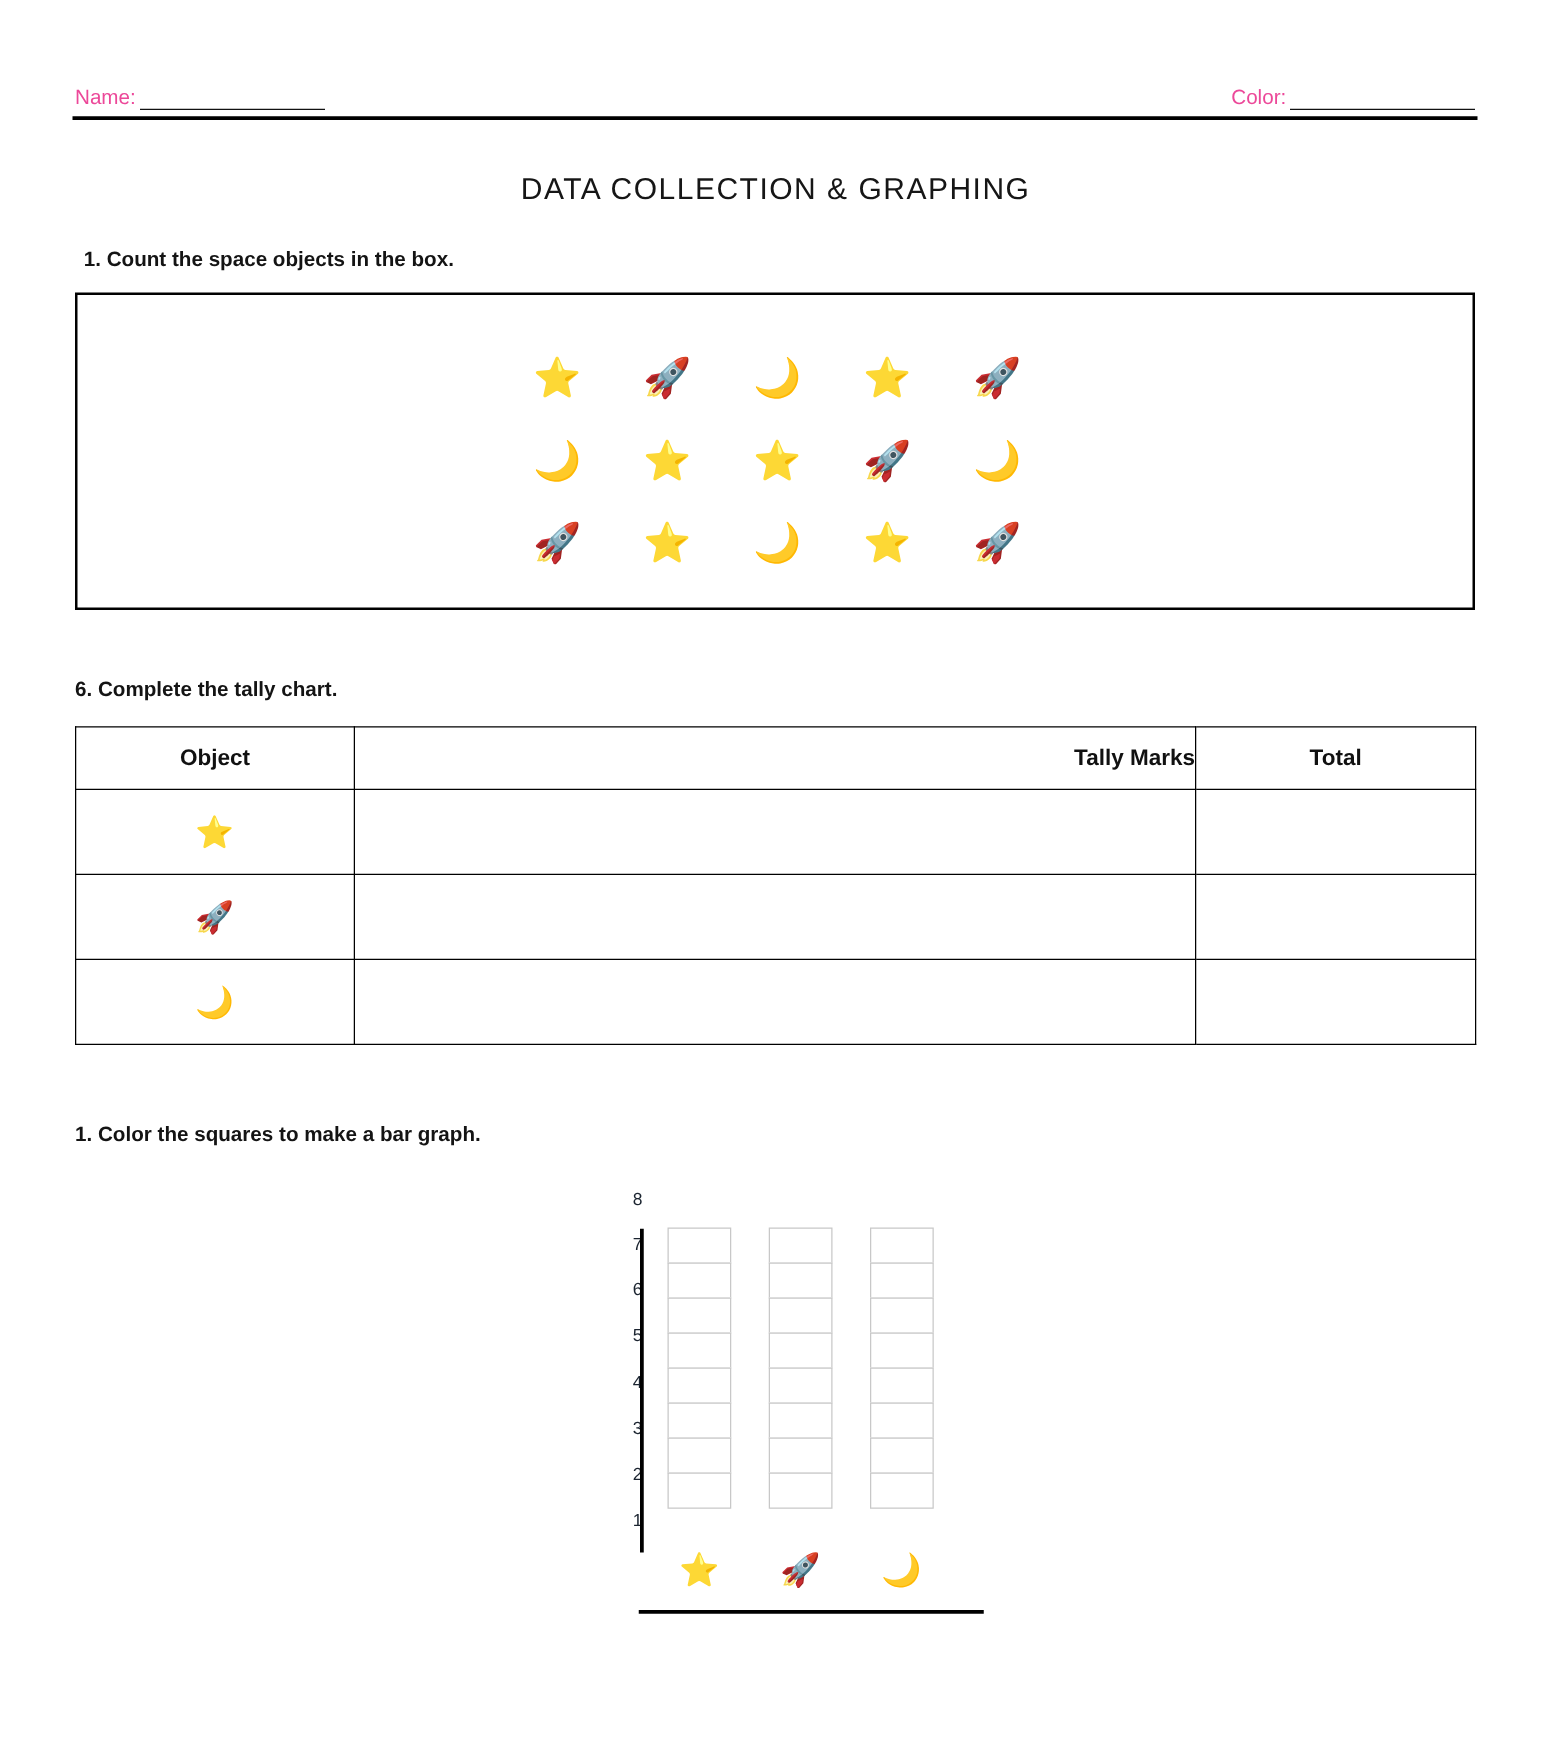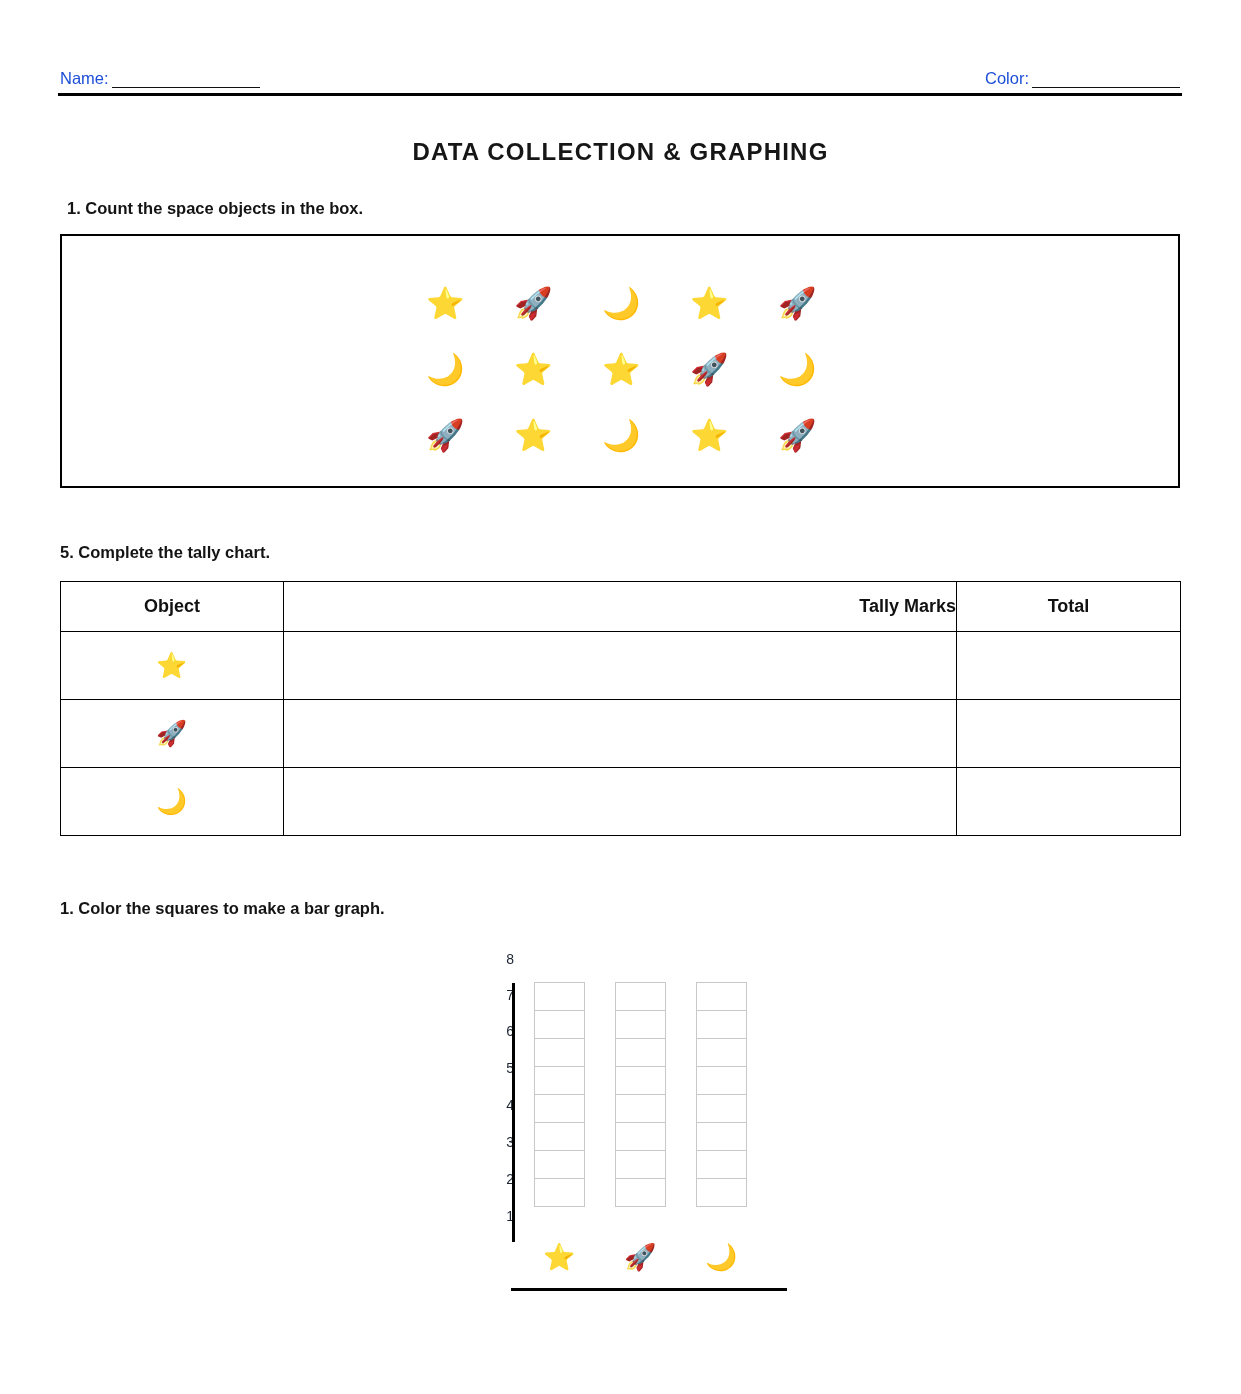--- a/index.html
+++ b/index.html
@@ -33,21 +33,21 @@
     height: 30px;
     display: flex;
     justify-content: space-between;
     align-items: flex-end;
   }
   .field {
     display: flex;
     align-items: flex-end;
     font-size: 16.5px;
     line-height: 19px;
-    color: #1d4ed8;
+    color: #ec4899;
     text-align: center;
   }
   .field-label { white-space: pre; }
   .field-rule {
     display: inline-block;
     border-bottom: 1.4px solid #111;
     height: 14px;
     margin-left: 3px;
   }
   .name-rule { width: 148px; }
@@ -63,21 +63,21 @@
   }
 
   
   .worksheet-title {
     position: absolute;
     left: 0;
     top: 138px;
     width: 1241px;
     text-align: center;
     font-size: 24px;
-    font-weight: bold;
+    font-weight: normal;
     letter-spacing: 1.2px;
     color: #161616;
   }
 
   
   .prompt {
     position: absolute;
     font-size: 16.5px;
     font-weight: bold;
     color: #141414;
@@ -271,21 +271,21 @@
         <div class="obj-cell">🚀</div>
         <div class="obj-cell">⭐</div>
         <div class="obj-cell">🌙</div>
         <div class="obj-cell">⭐</div>
         <div class="obj-cell">🚀</div>
       </div>
 
     </div>
   </div>
 
-  <div class="prompt" id="prompt-2">5. Complete the tally chart.</div>
+  <div class="prompt" id="prompt-2">6. Complete the tally chart.</div>
 
   <table class="tally-table">
     <thead>
       <tr>
         <th class="th-object">Object</th>
         <th class="th-tally">Tally Marks</th>
         <th class="th-total">Total</th>
       </tr>
     </thead>
     <tbody>

